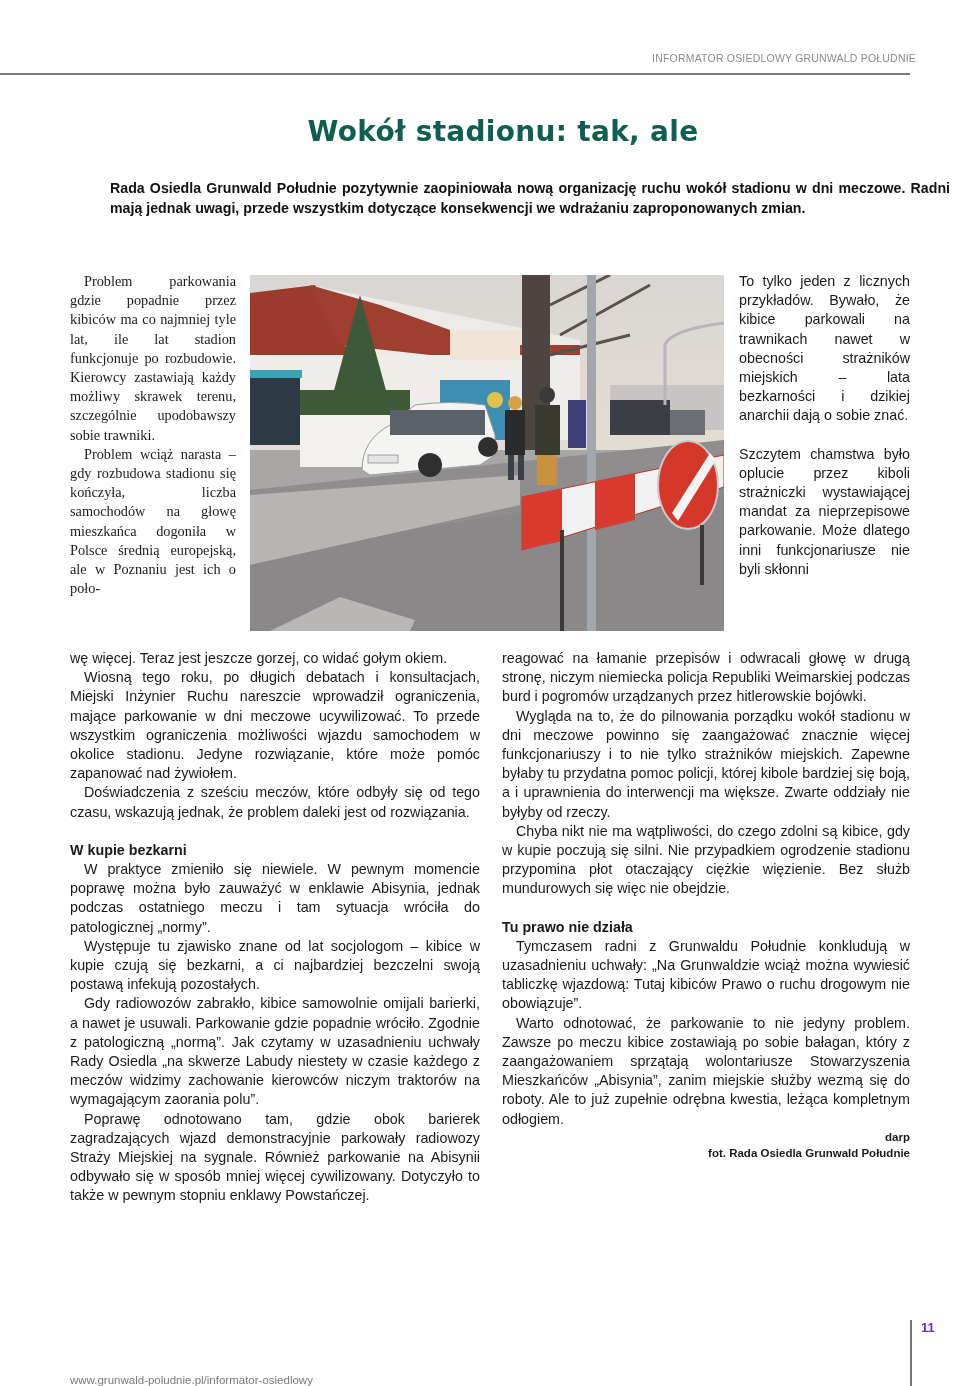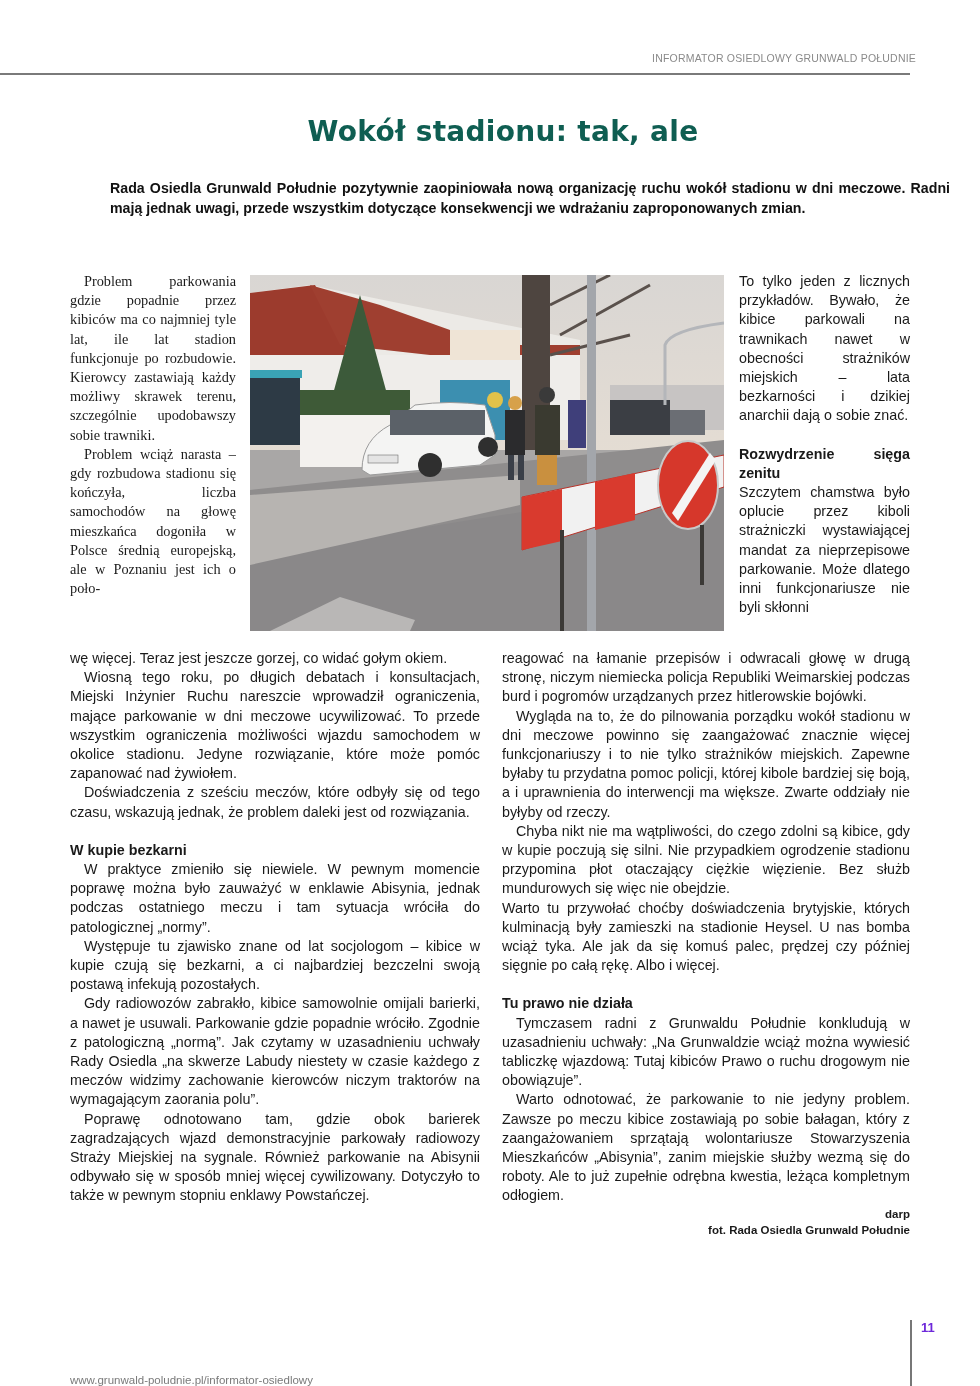--- a/index.html
+++ b/index.html
@@ -113,41 +113,39 @@
     <polygon points="422,238 460,178 466,185 428,246" fill="#f4f4f4"></polygon>
     <rect x="450" y="250" width="4" height="60" fill="#3b3936"></rect>
 
     <polygon points="20,356 90,322 165,345 160,356" fill="#b9b7b6"></polygon>
   </svg>
 </div>
 
 <div class="col-right-narrow body-text">
   <p class="noindent">To tylko jeden z licznych przykładów. Bywało, że kibice parkowali na trawnikach nawet w obecności strażników miejskich – lata bezkarności i dzikiej anarchii dają o sobie znać.</p>
   <div style="height:19px"></div>
-  <h3>Rozwydrzenie sięga zenitu</h3>
   <p class="noindent">Szczytem chamstwa było oplucie przez kiboli strażniczki wystawiającej mandat za nieprzepisowe parkowanie. Może dlatego inni funkcjonariusze nie byli skłonni</p>
 </div>
 
 <div class="col-left-wide body-text">
   <p class="noindent">wę więcej. Teraz jest jeszcze gorzej, co widać gołym okiem.</p>
   <p>Wiosną tego roku, po długich debatach i konsultacjach, Miejski Inżynier Ruchu nareszcie wprowadził ograniczenia, mające parkowanie w dni meczowe ucywilizować. To przede wszystkim ograniczenia możliwości wjazdu samochodem w okolice stadionu. Jedyne rozwiązanie, które może pomóc zapanować nad żywiołem.</p>
   <p>Doświadczenia z sześciu meczów, które odbyły się od tego czasu, wskazują jednak, że problem daleki jest od rozwiązania.</p>
   <div style="height:19px"></div>
   <h3>W kupie bezkarni</h3>
   <p>W praktyce zmieniło się niewiele. W pewnym momencie poprawę można było zauważyć w enklawie Abisynia, jednak podczas ostatniego meczu i tam sytuacja wróciła do patologicznej „normy”.</p>
   <p>Występuje tu zjawisko znane od lat socjologom – kibice w kupie czują się bezkarni, a ci najbardziej bezczelni swoją postawą infekują pozostałych.</p>
   <p>Gdy radiowozów zabrakło, kibice samowolnie omijali barierki, a nawet je usuwali. Parkowanie gdzie popadnie wróciło. Zgodnie z patologiczną „normą”. Jak czytamy w uzasadnieniu uchwały Rady Osiedla „na skwerze Labudy niestety w czasie każdego z meczów widzimy zachowanie kierowców niczym traktorów na wymagającym zaorania polu”.</p>
   <p>Poprawę odnotowano tam, gdzie obok barierek zagradzających wjazd demonstracyjnie parkowały radiowozy Straży Miejskiej na sygnale. Również parkowanie na Abisynii odbywało się w sposób mniej więcej cywilizowany. Dotyczyło to także w pewnym stopniu enklawy Powstańczej.</p>
 </div>
 
 <div class="col-right-wide body-text">
   <p class="noindent">reagować na łamanie przepisów i odwracali głowę w drugą stronę, niczym niemiecka policja Republiki Weimarskiej podczas burd i pogromów urządzanych przez hitlerowskie bojówki.</p>
   <p>Wygląda na to, że do pilnowania porządku wokół stadionu w dni meczowe powinno się zaangażować znacznie więcej funkcjonariuszy i to nie tylko strażników miejskich. Zapewne byłaby tu przydatna pomoc policji, której kibole bardziej się boją, a i uprawnienia do interwencji ma większe. Zwarte oddziały nie byłyby od rzeczy.</p>
   <p>Chyba nikt nie ma wątpliwości, do czego zdolni są kibice, gdy w kupie poczują się silni. Nie przypadkiem ogrodzenie stadionu przypomina płot otaczający ciężkie więzienie. Bez służb mundurowych się więc nie obejdzie.</p>
-  <p class="noindent">Warto tu przywołać choćby doświadczenia brytyjskie, których kulminacją były zamieszki na stadionie Heysel. U nas bomba wciąż tyka. Ale jak da się komuś palec, prędzej czy później sięgnie po całą rękę. Albo i więcej.</p>
   <div style="height:19px"></div>
   <h3>Tu prawo nie działa</h3>
   <p>Tymczasem radni z Grunwaldu Południe konkludują w uzasadnieniu uchwały: „Na Grunwaldzie wciąż można wywiesić tabliczkę wjazdową: Tutaj kibiców Prawo o ruchu drogowym nie obowiązuje”.</p>
   <p>Warto odnotować, że parkowanie to nie jedyny problem. Zawsze po meczu kibice zostawiają po sobie bałagan, który z zaangażowaniem sprzątają wolontariusze Stowarzyszenia Mieszkańców „Abisynia”, zanim miejskie służby wezmą się do roboty. Ale to już zupełnie odrębna kwestia, leżąca kompletnym odłogiem.</p>
   <p class="right-align">darp</p>
   <p class="right-align">fot. Rada Osiedla Grunwald Południe</p>
 </div>
 
 <div class="footer-url">www.grunwald-poludnie.pl/informator-osiedlowy</div>
 <div class="page-rule"></div>

